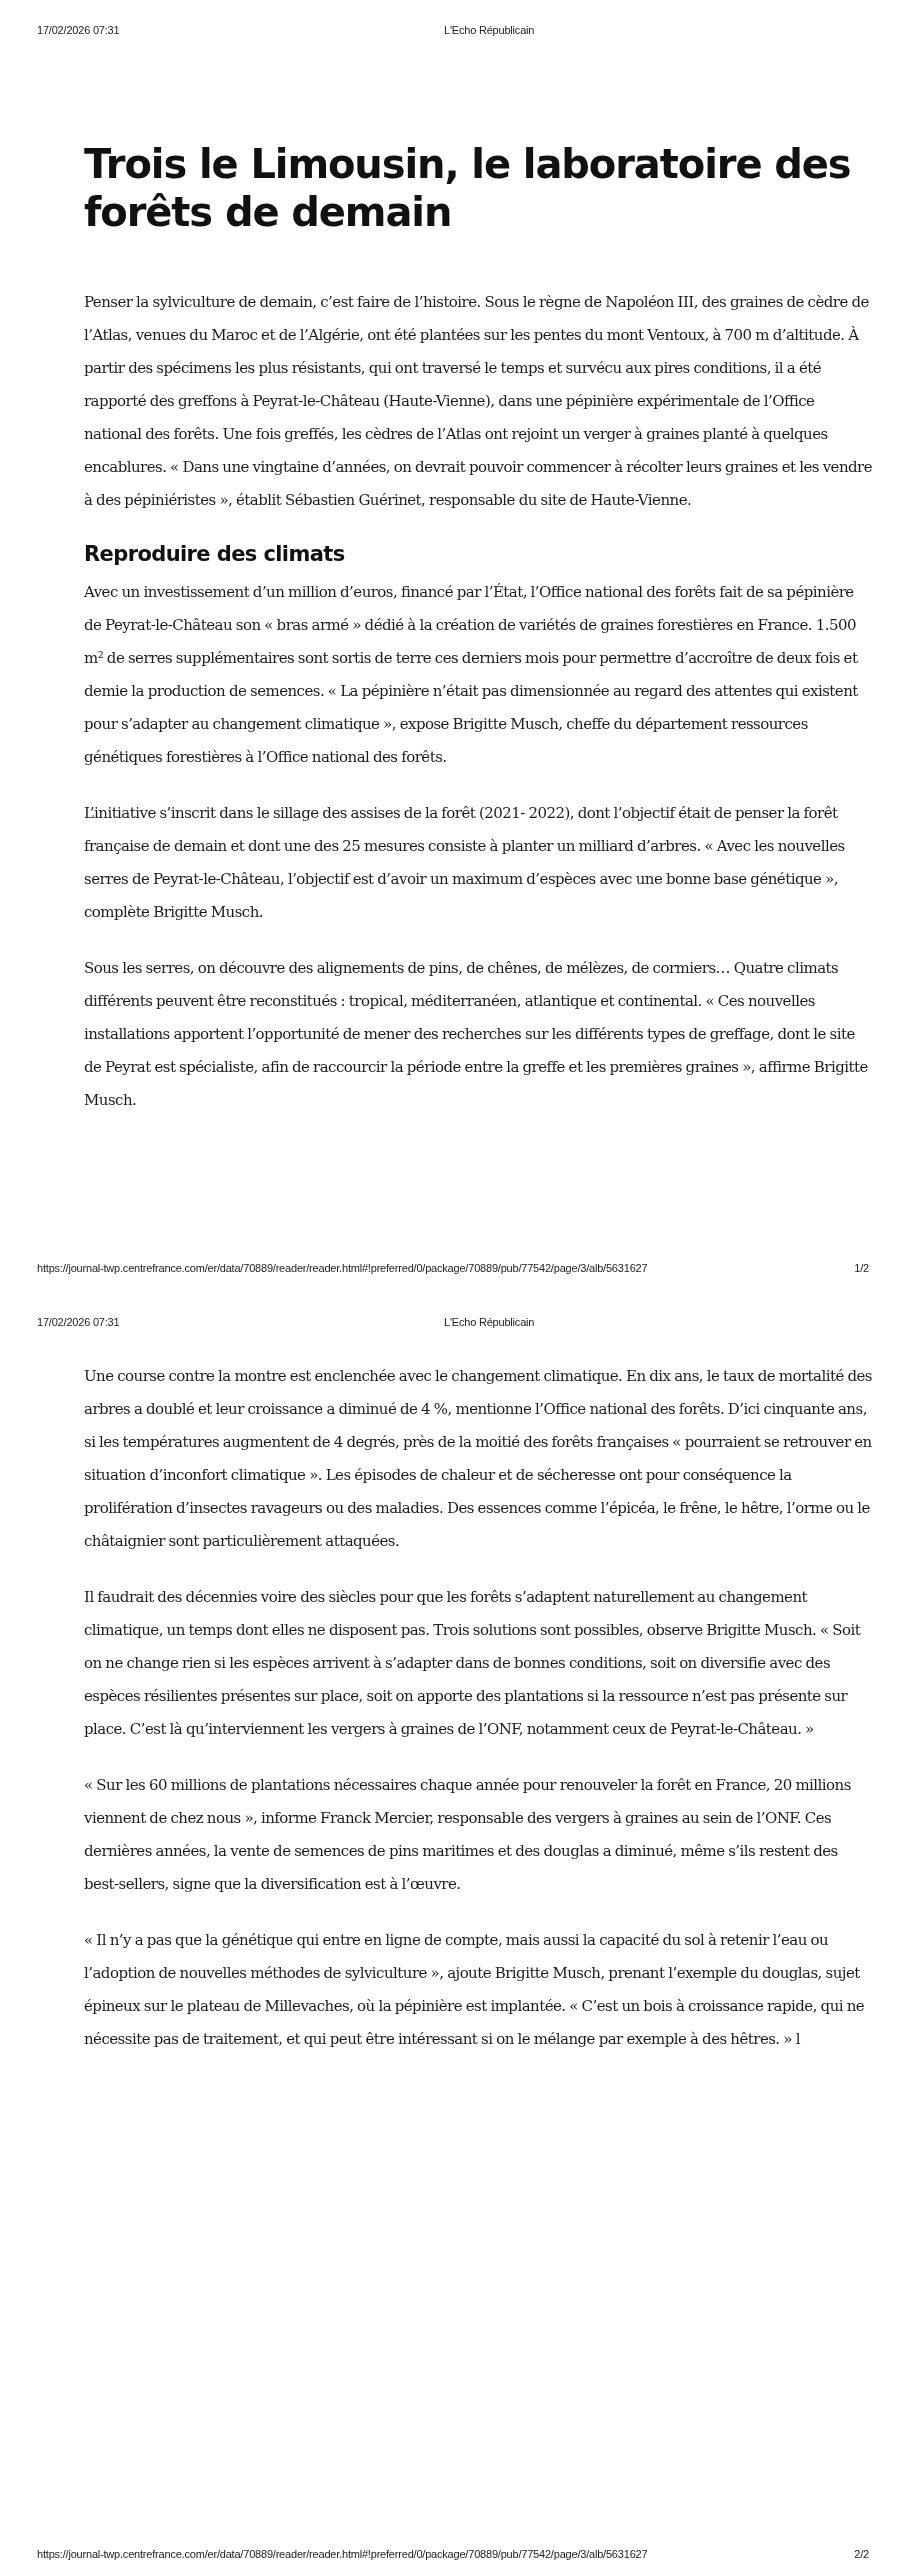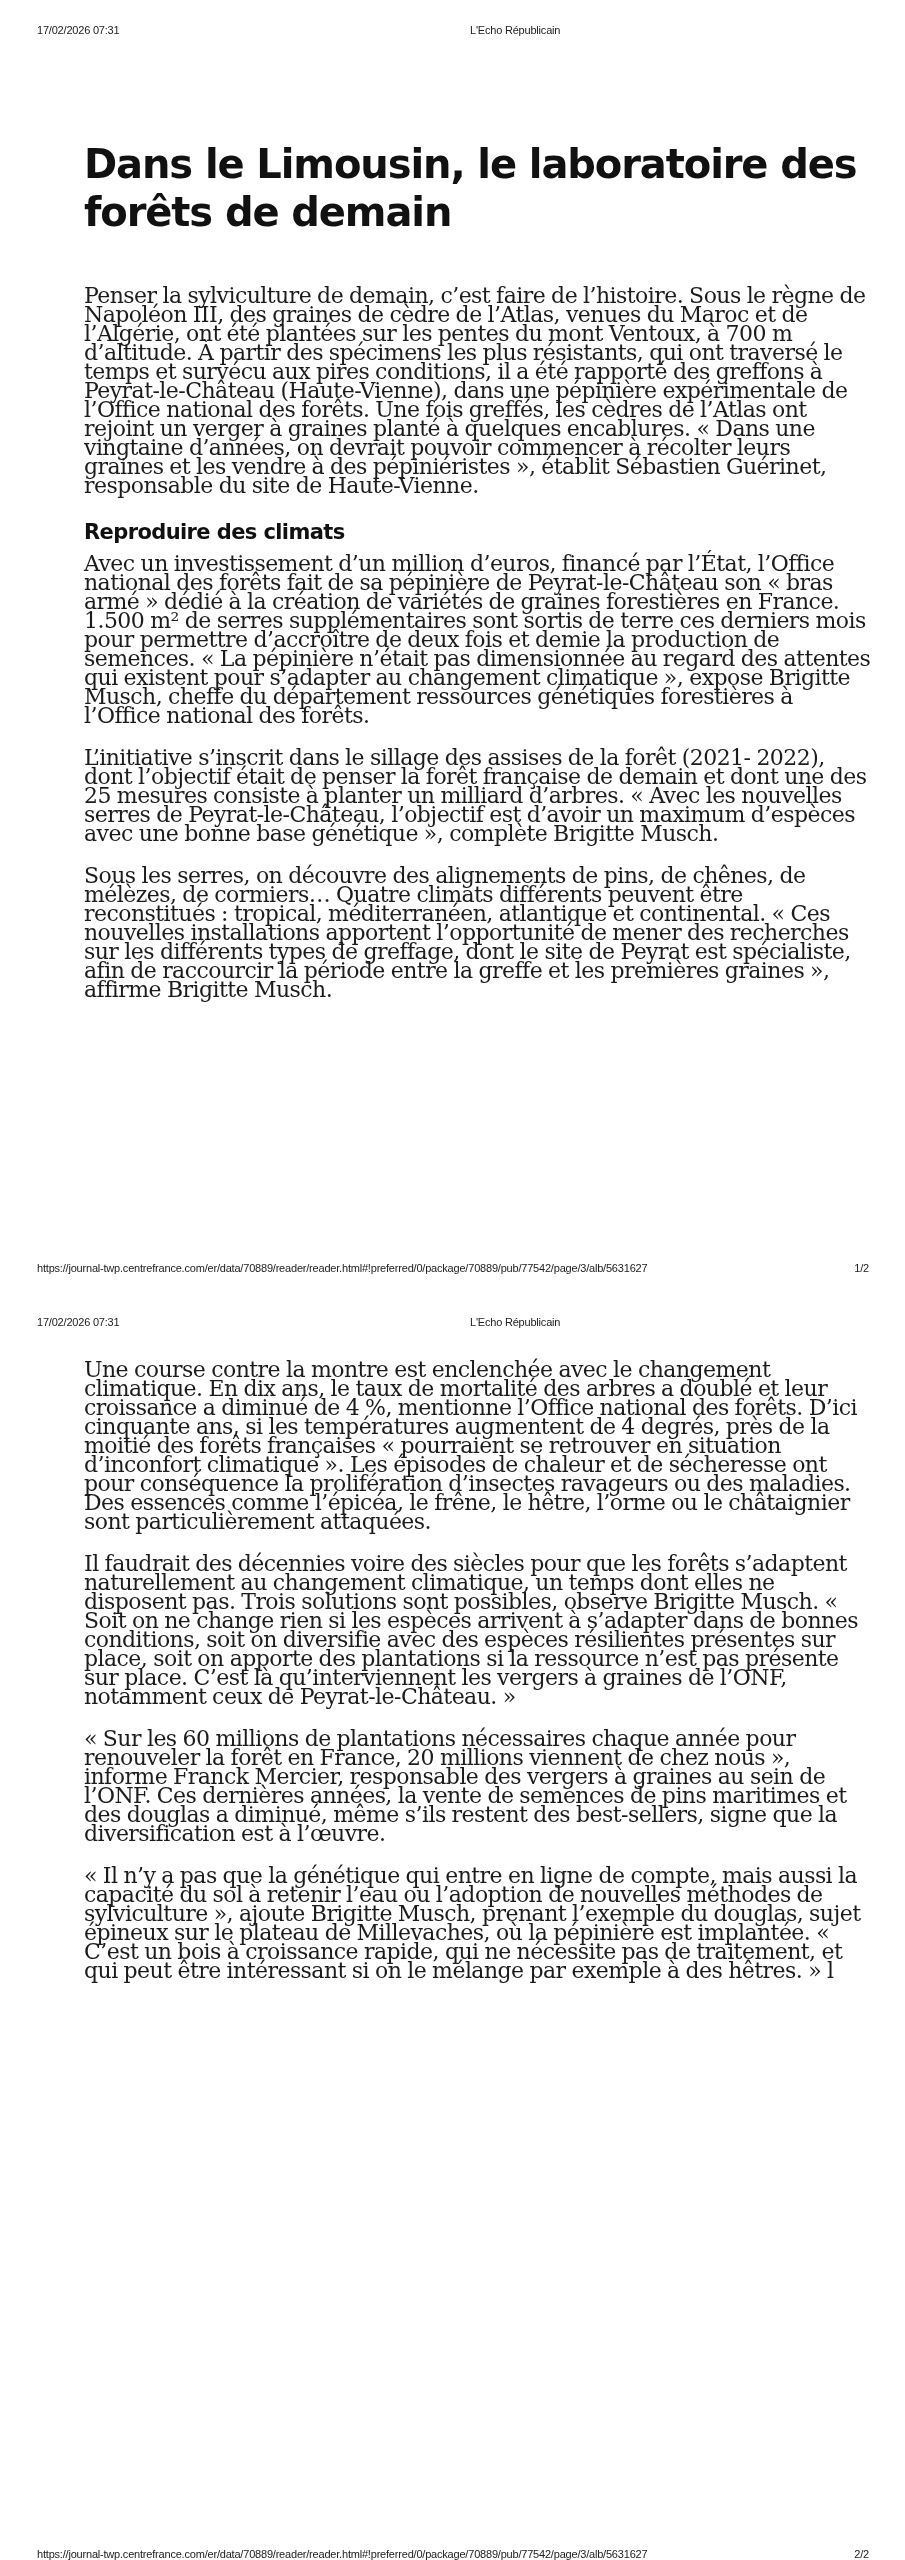--- a/index.html
+++ b/index.html
@@ -6,21 +6,21 @@
   body { width: 905px; height: 2560px; position: relative; overflow: hidden; color: #1a1a1a; }
   .print-meta {
     position: absolute;
     font-family: "Liberation Sans", sans-serif;
     font-size: 11px;
     color: #222;
     letter-spacing: -0.2px;
     white-space: nowrap;
   }
   .meta-date { left: 37px; }
-  .meta-pub { left: 470px; }
+  .meta-pub { left: 444px; }
   .meta-url { left: 37px; }
   .meta-pagenum { right: 36px; margin-left: 43px; }
   .article {
     position: absolute;
     left: 84px;
     width: 790px;
   }
   .title {
     font-family: "DejaVu Sans", sans-serif;
     font-weight: bold;
@@ -34,22 +34,22 @@
     font-family: "DejaVu Sans", sans-serif;
     font-weight: bold;
     font-size: 21px;
     line-height: 28px;
     letter-spacing: -0.6px;
     color: #111;
     margin: 0 0 8px 0;
   }
   .para {
     font-family: "DejaVu Serif", serif;
-    font-size: 22px;
-    line-height: 19px;
+    font-size: 15px;
+    line-height: 33px;
     letter-spacing: -0.55px;
     word-spacing: -0.5px;
     color: #1c1c1c;
     margin: 0 0 23px 0;
   }
   .pullquote {
     width: 540px;
     border-left: 5px solid #c8b98a;
     border-bottom: 5px solid #7d6b16;
     padding: 12px 20px 10px 10px;
@@ -66,21 +66,21 @@
     margin: 0;
   }
 </style>
 </head>
 <body>
 
 <div class="print-meta meta-date" style="top:24px;">17/02/2026 07:31</div>
 <div class="print-meta meta-pub" style="top:24px;">L'Echo Républicain</div>
 
 <div class="article" style="top:140px;">
-  <h1 class="title">Dans le Limousin, le laboratoire des forêts de demain</h1>
+  <h1 class="title">Trois le Limousin, le laboratoire des forêts de demain</h1>
   <div style="height:50px;"></div>
   <p class="para">Penser la sylviculture de demain, c’est faire de l’histoire. Sous le règne de Napoléon III, des graines de cèdre de l’Atlas, venues du Maroc et de l’Algérie, ont été plantées sur les pentes du mont Ventoux, à 700 m d’altitude. À partir des spécimens les plus résistants, qui ont traversé le temps et survécu aux pires conditions, il a été rapporté des greffons à Peyrat-le-Château (Haute-Vienne), dans une pépinière expérimentale de l’Office national des forêts. Une fois greffés, les cèdres de l’Atlas ont rejoint un verger à graines planté à quelques encablures. « Dans une vingtaine d’années, on devrait pouvoir commencer à récolter leurs graines et les vendre à des pépiniéristes », établit Sébastien Guérinet, responsable du site de Haute-Vienne.</p>
   <h2 class="subhead">Reproduire des climats</h2>
   <p class="para">Avec un investissement d’un million d’euros, financé par l’État, l’Office national des forêts fait de sa pépinière de Peyrat-le-Château son « bras armé » dédié à la création de variétés de graines forestières en France. 1.500 m² de serres supplémentaires sont sortis de terre ces derniers mois pour permettre d’accroître de deux fois et demie la production de semences. « La pépinière n’était pas dimensionnée au regard des attentes qui existent pour s’adapter au changement climatique », expose Brigitte Musch, cheffe du département ressources génétiques forestières à l’Office national des forêts.</p>
   <p class="para">L’initiative s’inscrit dans le sillage des assises de la forêt (2021- 2022), dont l’objectif était de penser la forêt française de demain et dont une des 25 mesures consiste à planter un milliard d’arbres. « Avec les nouvelles serres de Peyrat-le-Château, l’objectif est d’avoir un maximum d’espèces avec une bonne base génétique », complète Brigitte Musch.</p>
   <p class="para">Sous les serres, on découvre des alignements de pins, de chênes, de mélèzes, de cormiers… Quatre climats différents peuvent être reconstitués : tropical, méditerranéen, atlantique et continental. « Ces nouvelles installations apportent l’opportunité de mener des recherches sur les différents types de greffage, dont le site de Peyrat est spécialiste, afin de raccourcir la période entre la greffe et les premières graines », affirme Brigitte Musch.</p>
 </div>
 
 <div class="print-meta meta-url" style="top:1262px;">https://journal-twp.centrefrance.com/er/data/70889/reader/reader.html#!preferred/0/package/70889/pub/77542/page/3/alb/5631627</div>
 <div class="print-meta meta-pagenum" style="top:1262px;">1/2</div>

